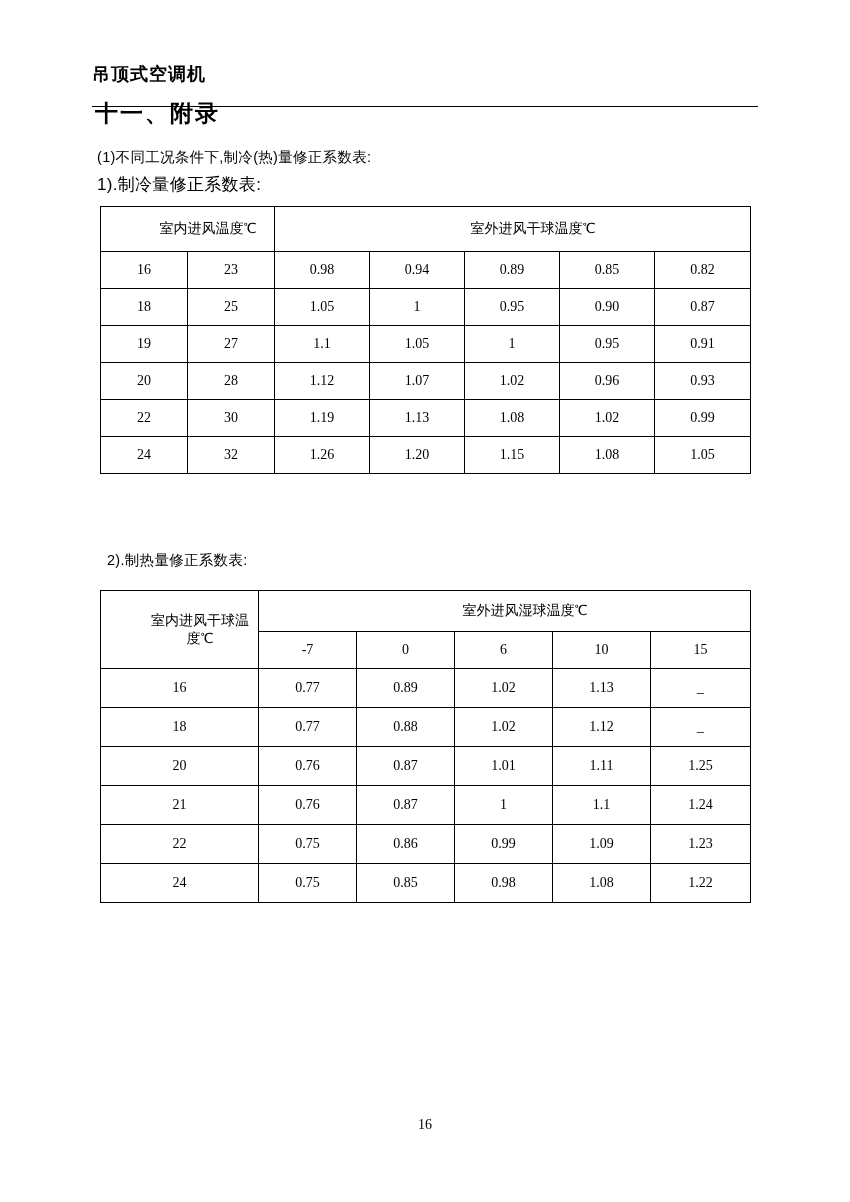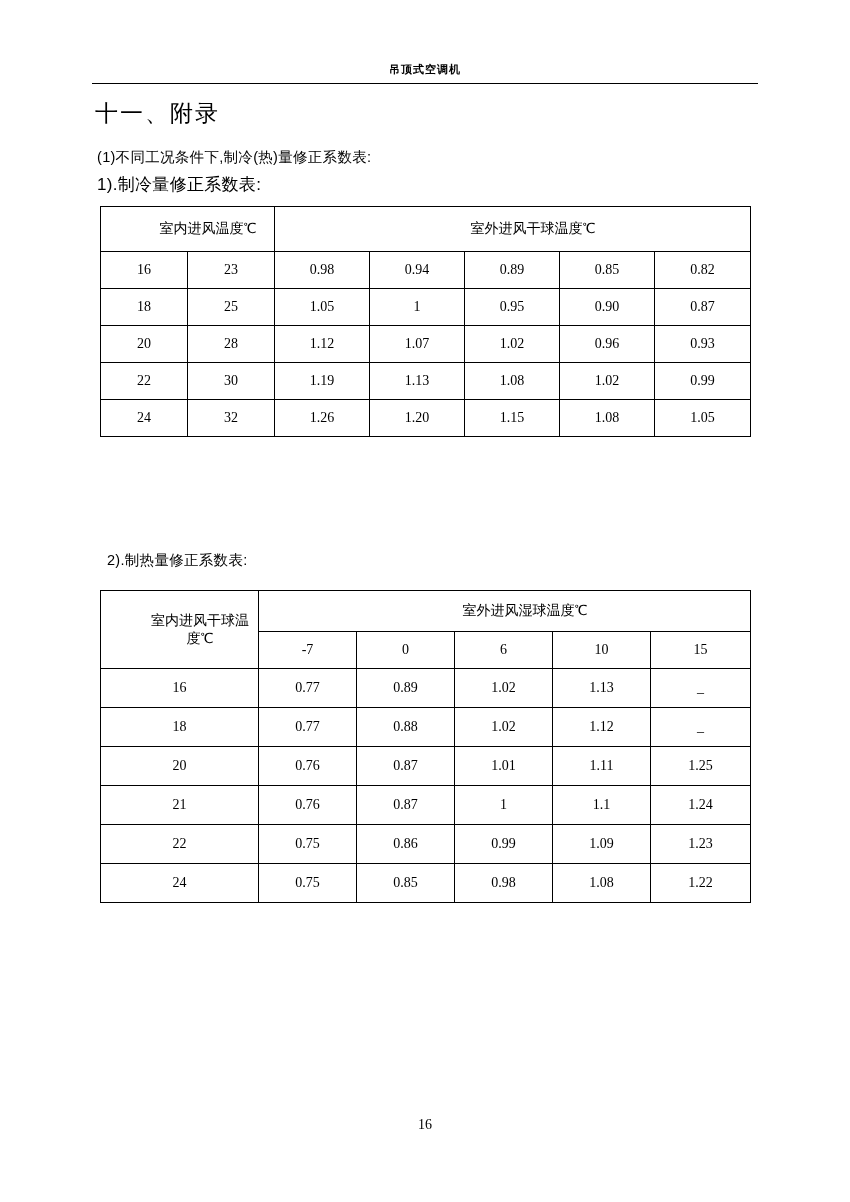--- a/index.html
+++ b/index.html
@@ -15,35 +15,34 @@
     position: relative;
     font-family: "Liberation Serif", serif;
     color: #000000;
     box-sizing: border-box;
   }
   .header {
     position: absolute;
     top: 62px;
     left: 92px;
     width: 666px;
-    text-align: center;
-    font-family: "Liberation Sans", sans-serif;
-    font-size: 11px;
+    font-family: "Liberation Sans", sans-serif;
+    font-size: 18px;
     font-weight: bold;
     letter-spacing: 1px;
-    padding-bottom: 6px;
+    padding-bottom: 20px;
     border-bottom: 1.2px solid #000;
   }
   .section-title {
     position: absolute;
     top: 98px;
     left: 95px;
     font-family: "Liberation Sans", sans-serif;
     font-size: 23px;
-    font-weight: normal;
+    font-weight: bold;
     letter-spacing: 2px;
   }
   .para1 {
     position: absolute;
     top: 148px;
     left: 97px;
     font-family: "Liberation Sans", sans-serif;
     font-size: 14.5px;
     letter-spacing: 0.3px;
   }
@@ -155,20 +154,29 @@
       <tr>
         <td class="num">18</td>
         <td class="num">25</td>
         <td class="num">1.05</td>
         <td class="num">1</td>
         <td class="num">0.95</td>
         <td class="num">0.90</td>
         <td class="num">0.87</td>
       </tr>
       <tr>
+        <td class="num">19</td>
+        <td class="num">27</td>
+        <td class="num">1.1</td>
+        <td class="num">1.05</td>
+        <td class="num">1</td>
+        <td class="num">0.95</td>
+        <td class="num">0.91</td>
+      </tr>
+      <tr>
         <td class="num">20</td>
         <td class="num">28</td>
         <td class="num">1.12</td>
         <td class="num">1.07</td>
         <td class="num">1.02</td>
         <td class="num">0.96</td>
         <td class="num">0.93</td>
       </tr>
       <tr>
         <td class="num">22</td>

